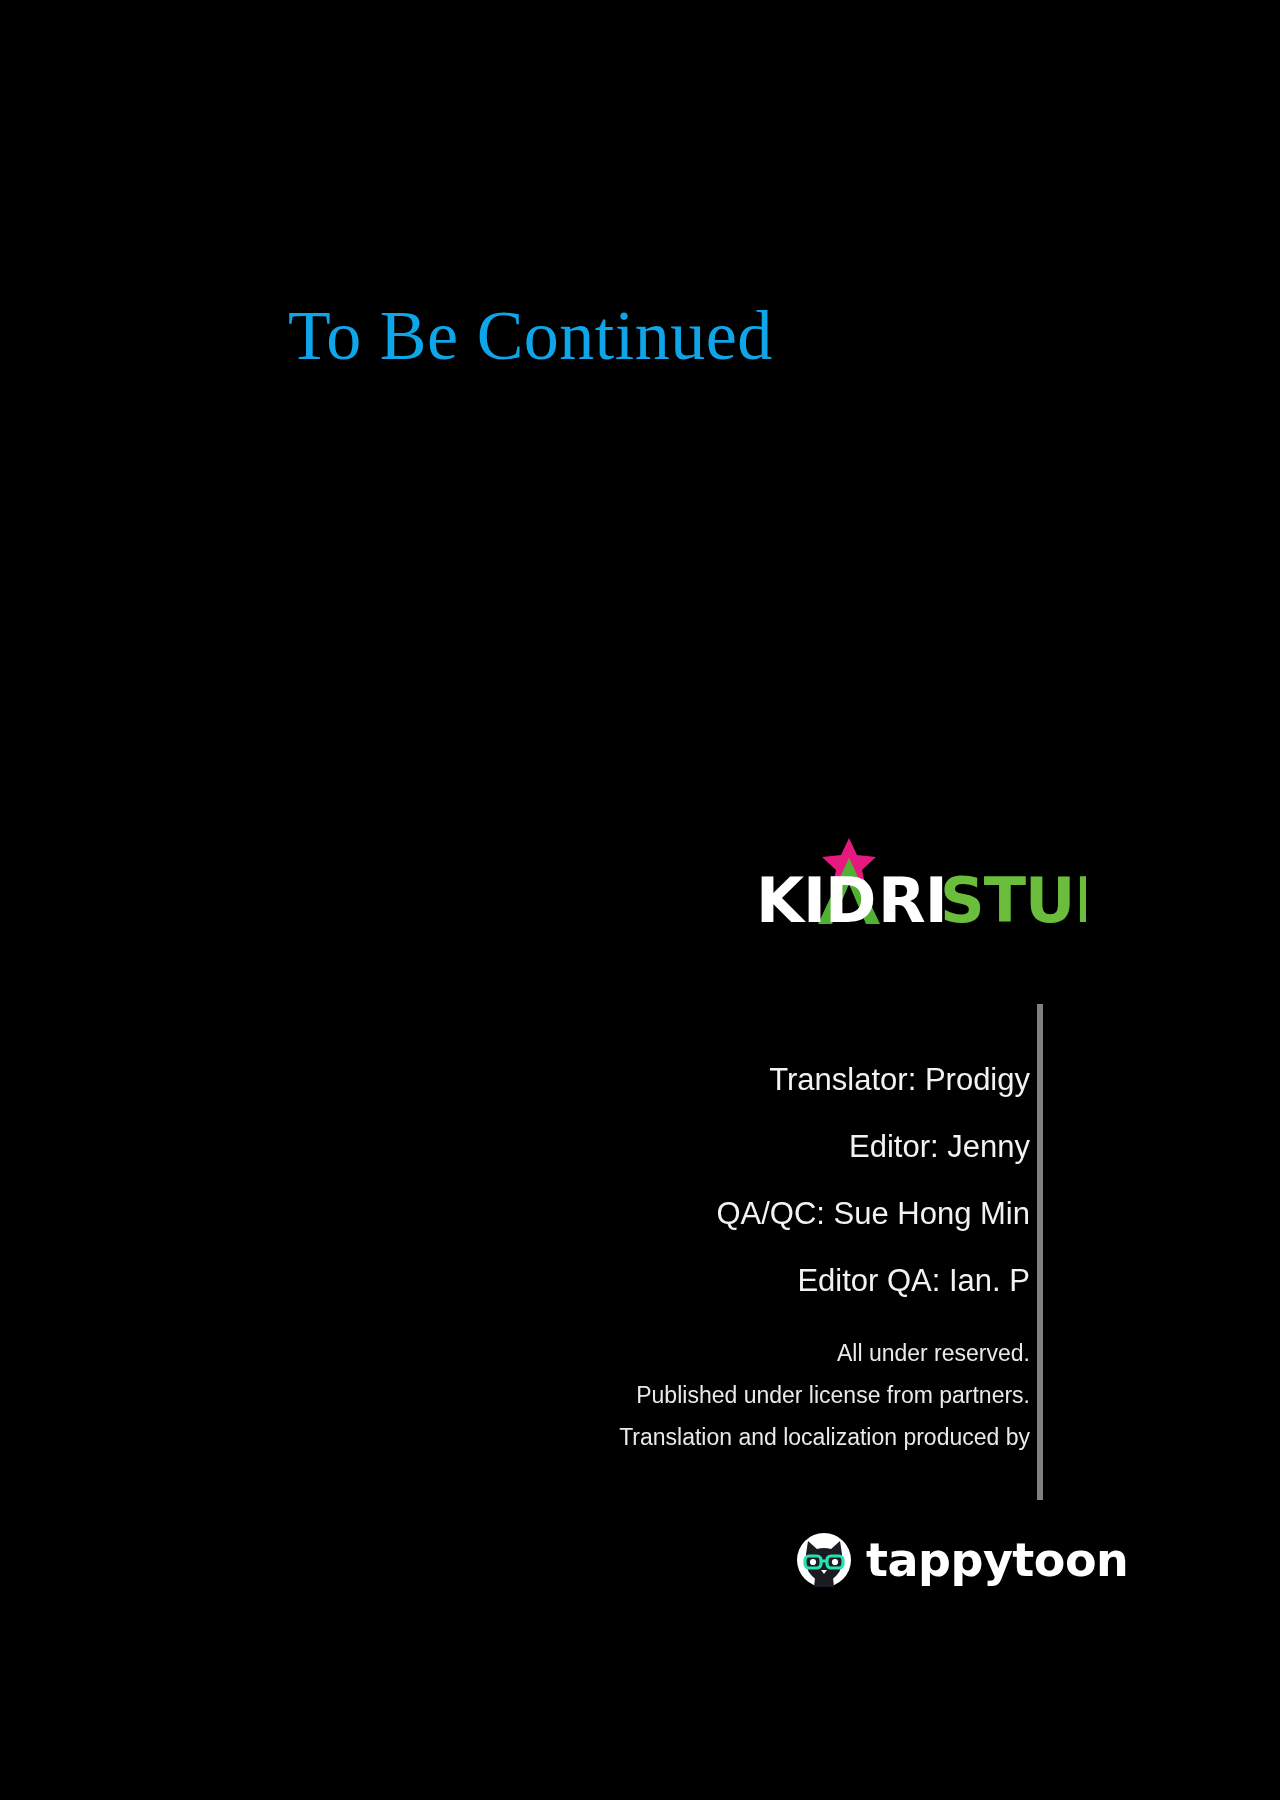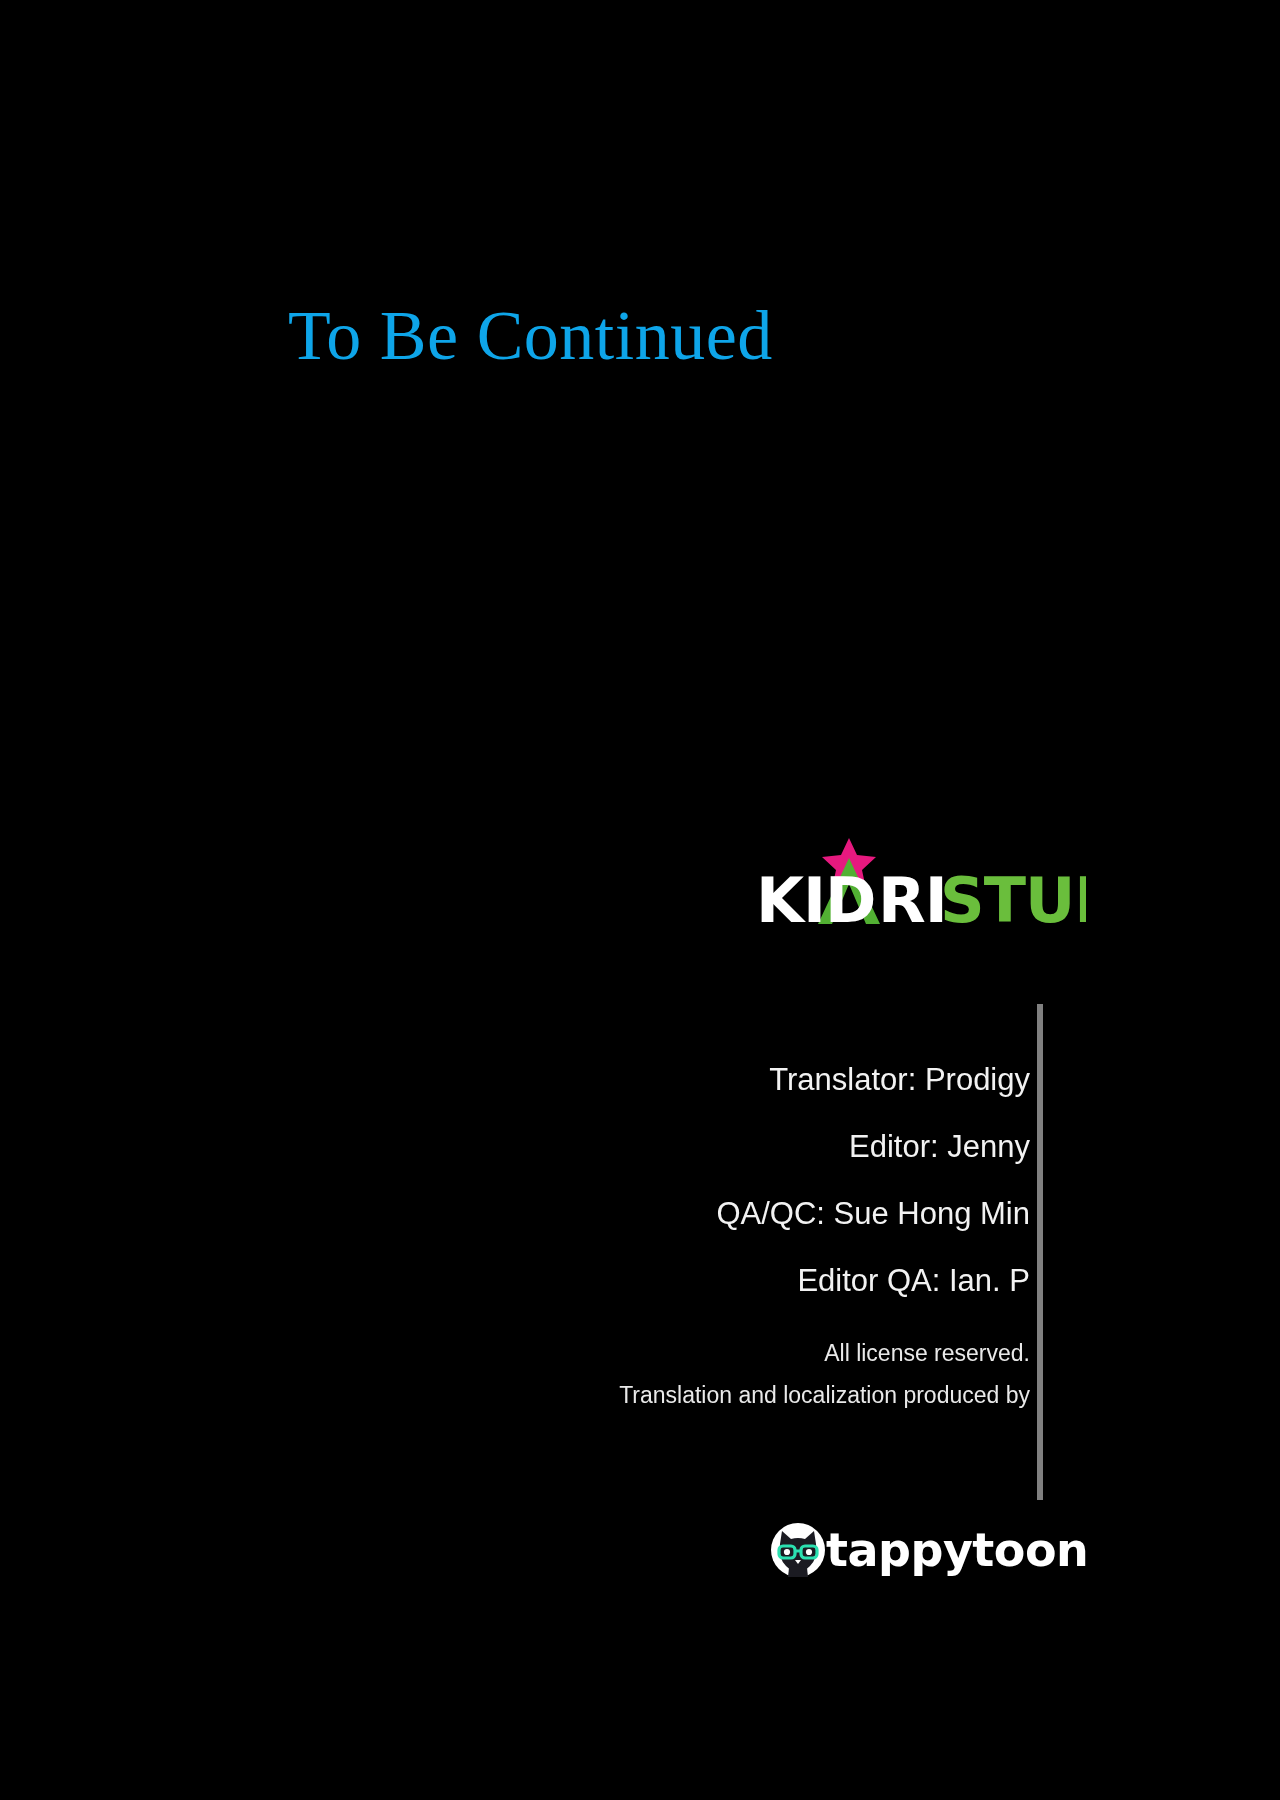--- a/index.html
+++ b/index.html
@@ -86,26 +86,27 @@
     left: 1037px;
     top: 1004px;
     width: 6px;
     height: 496px;
     background: #808080;
   }
 
   
   #tappytoon-logo {
     position: absolute;
-    left: 770px;
+    left: 796px;
     top: 1512px;
     width: 265px;
     height: 76px;
     display: flex;
-    align-items: center;
+    align-items: flex-end;
+    gap: 14px;
   }
   #tappy-mark {
     width: 56px;
     height: 56px;
     flex: 0 0 56px;
   }
   #tappy-mark svg { display: block; }
   #tappy-word {
     font-family: "DejaVu Sans", sans-serif;
     font-size: 46px;
@@ -141,21 +142,22 @@
   <div id="divider"></div>
 
   <div id="credits">
     <div class="credit-line">Translator: Prodigy</div>
     <div class="credit-line">Editor: Jenny</div>
     <div class="credit-line">QA/QC: Sue Hong Min</div>
     <div class="credit-line">Editor QA: Ian. P</div>
   </div>
 
   <div id="rights">
-    <div class="rights-line">All license reserved.</div>
+    <div class="rights-line">All under reserved.</div>
+    <div class="rights-line">Published under license from partners.</div>
     <div class="rights-line">Translation and localization produced by</div>
   </div>
 
   <div id="tappytoon-logo">
     <div id="tappy-mark">
       <svg width="56" height="56" viewBox="0 0 56 56" xmlns="http://www.w3.org/2000/svg">
         <circle cx="28" cy="28" r="27" fill="#ffffff"></circle>
 
         <path d="M10 22 L12 9 L21 17 Q28 15 35 17 L44 9 L46 22
                  Q48 36 40 44 Q34 50 28 50 Q22 50 16 44 Q8 36 10 22 Z" fill="#1B1B22"></path>

